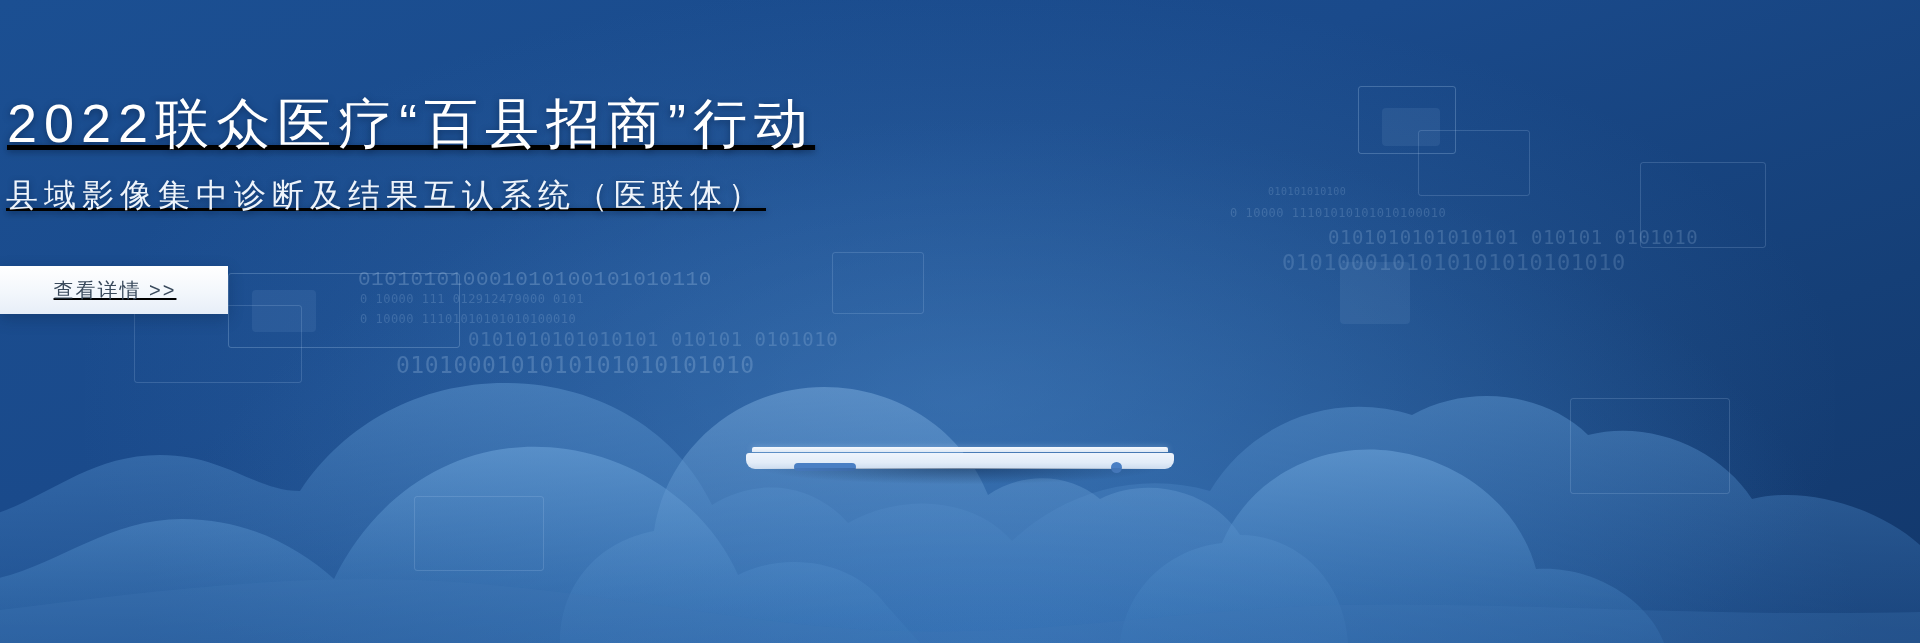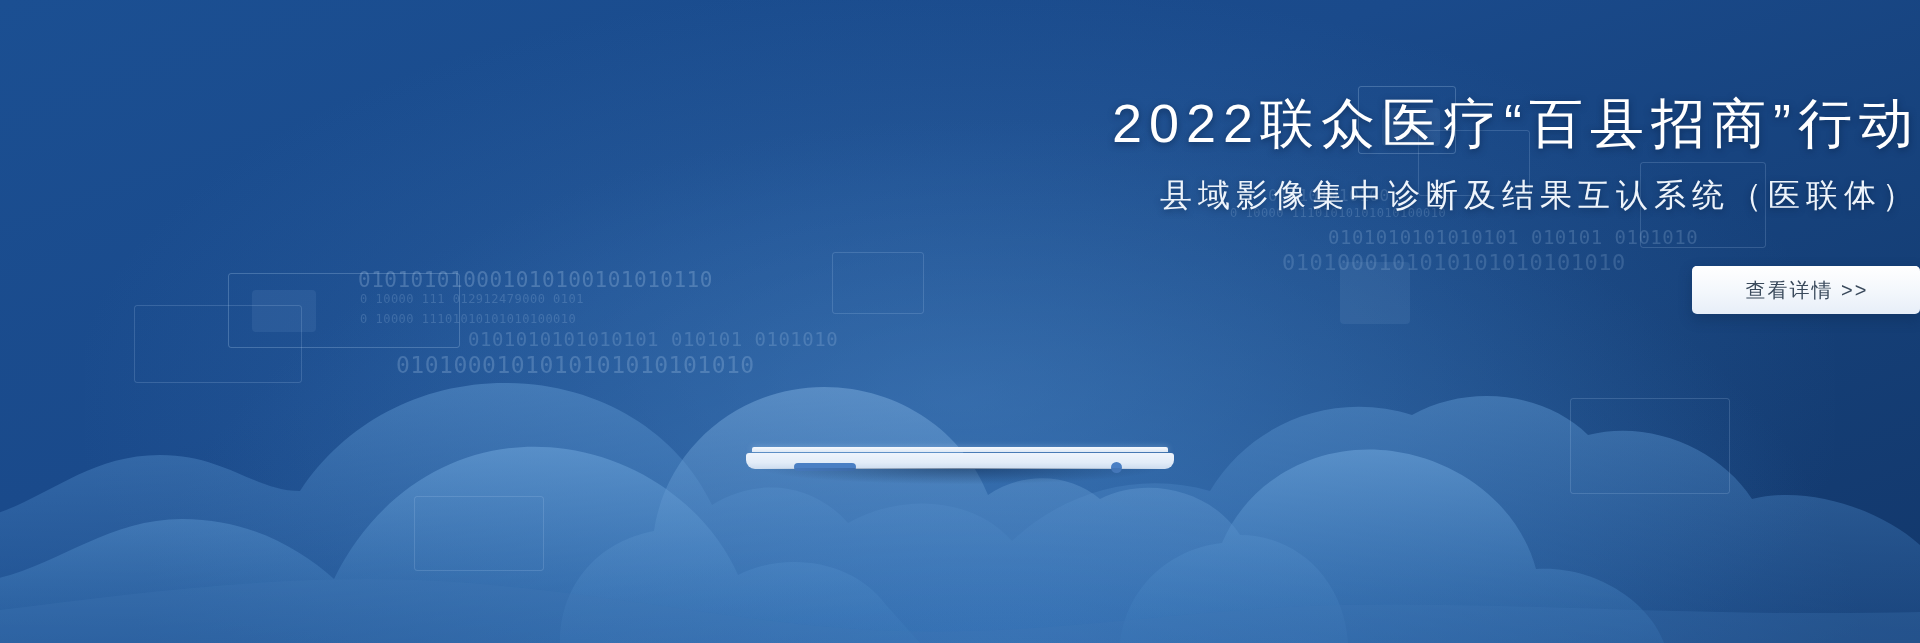--- a/index.html
+++ b/index.html
@@ -44,22 +44,23 @@
     white-space:nowrap;
     user-select:none;
   }
 
   
   .clouds{ position:absolute; left:0; bottom:0; width:1920px; height:420px; }
 
   
   .content{
     position:absolute; inset:0;
-    display:flex; flex-direction:column; align-items:flex-end;
+    display:flex; flex-direction:column; align-items:flex-start;
     padding-top:92px;
+    text-decoration:underline;
   }
 
   .title{
     font-size:54px;
     line-height:1.15;
     color:#ffffff;
     letter-spacing:7px;
     text-indent:7px;
     font-weight:400;
     text-shadow:0 2px 7px rgba(6,28,60,.55);
@@ -69,31 +70,30 @@
   .subtitle{
     margin-top:22px;
     font-size:32px;
     line-height:1.2;
     color:#eef4fb;
     letter-spacing:6px;
     text-indent:6px;
     font-weight:400;
     text-shadow:0 2px 6px rgba(6,28,60,.5);
     white-space:nowrap;
-    margin-left:23px;
   }
 
   .cta{
     margin-top:52px;
     display:inline-flex;
     align-items:center; justify-content:center;
     min-width:228px; height:48px;
     padding:0 26px;
     border:none;
-    border-radius:5px;
+    border-radius:0;
     background:linear-gradient(180deg,#ffffff 0%,#f3f7fc 55%,#e7eef8 100%);
     color:#3a4a5c;
     font-size:20px;
     letter-spacing:2px;
     text-indent:2px;
     font-family:inherit;
     cursor:pointer;
     box-shadow:0 5px 14px rgba(9,32,66,.30), inset 0 1px 0 rgba(255,255,255,.9);
     white-space:nowrap;
   }
@@ -189,26 +189,26 @@
     <div class="rect soft" style="left:832px; top:252px; width:92px; height:62px;"></div>
     <div class="rect" style="left:1358px; top:86px; width:98px; height:68px;"></div>
     <div class="rect fill" style="left:1382px; top:108px; width:58px; height:38px;"></div>
     <div class="rect soft" style="left:1418px; top:130px; width:112px; height:66px;"></div>
     <div class="rect soft" style="left:1640px; top:162px; width:126px; height:86px;"></div>
     <div class="rect fill" style="left:1340px; top:262px; width:70px; height:62px;"></div>
     <div class="rect soft" style="left:1570px; top:398px; width:160px; height:96px;"></div>
   </div>
 
   <div class="layer">
-    <span class="binary" style="left:358px; top:268px; font-size:21px;">010101010001010100101010110</span>
+    <span class="binary" style="left:358px; top:268px; font-size:21px;font-family:Liberation Mono, monospace;">010101010001010100101010110</span>
     <span class="binary" style="left:360px; top:292px; font-size:12px; opacity:.72;">0 10000 111      012912479000    0101</span>
     <span class="binary" style="left:360px; top:312px; font-size:12px; opacity:.72;">0 10000 11101010101010100010</span>
     <span class="binary" style="left:468px; top:328px; font-size:19px; opacity:.80;">0101010101010101 010101 0101010</span>
     <span class="binary" style="left:396px; top:352px; font-size:23px; opacity:.92;">0101000101010101010101010</span>
-    <span class="binary" style="left:1268px; top:186px; font-size:16px; opacity:.72;">010101010100</span>
+    <span class="binary" style="left:1268px; top:186px; font-size:10px; opacity:.72;">010101010100</span>
     <span class="binary" style="left:1230px; top:206px; font-size:12px; opacity:.72;">0 10000 11101010101010100010</span>
     <span class="binary" style="left:1328px; top:226px; font-size:19px; opacity:.78;">0101010101010101 010101 0101010</span>
     <span class="binary" style="left:1282px; top:250px; font-size:22px; opacity:.70;">0101000101010101010101010</span>
   </div>
 
   <div class="content">
     <h1 class="title">2022联众医疗“百县招商”行动</h1>
     <h2 class="subtitle">县域影像集中诊断及结果互认系统（医联体）</h2>
     <button class="cta" type="button">查看详情 &gt;&gt;</button>
   </div>

